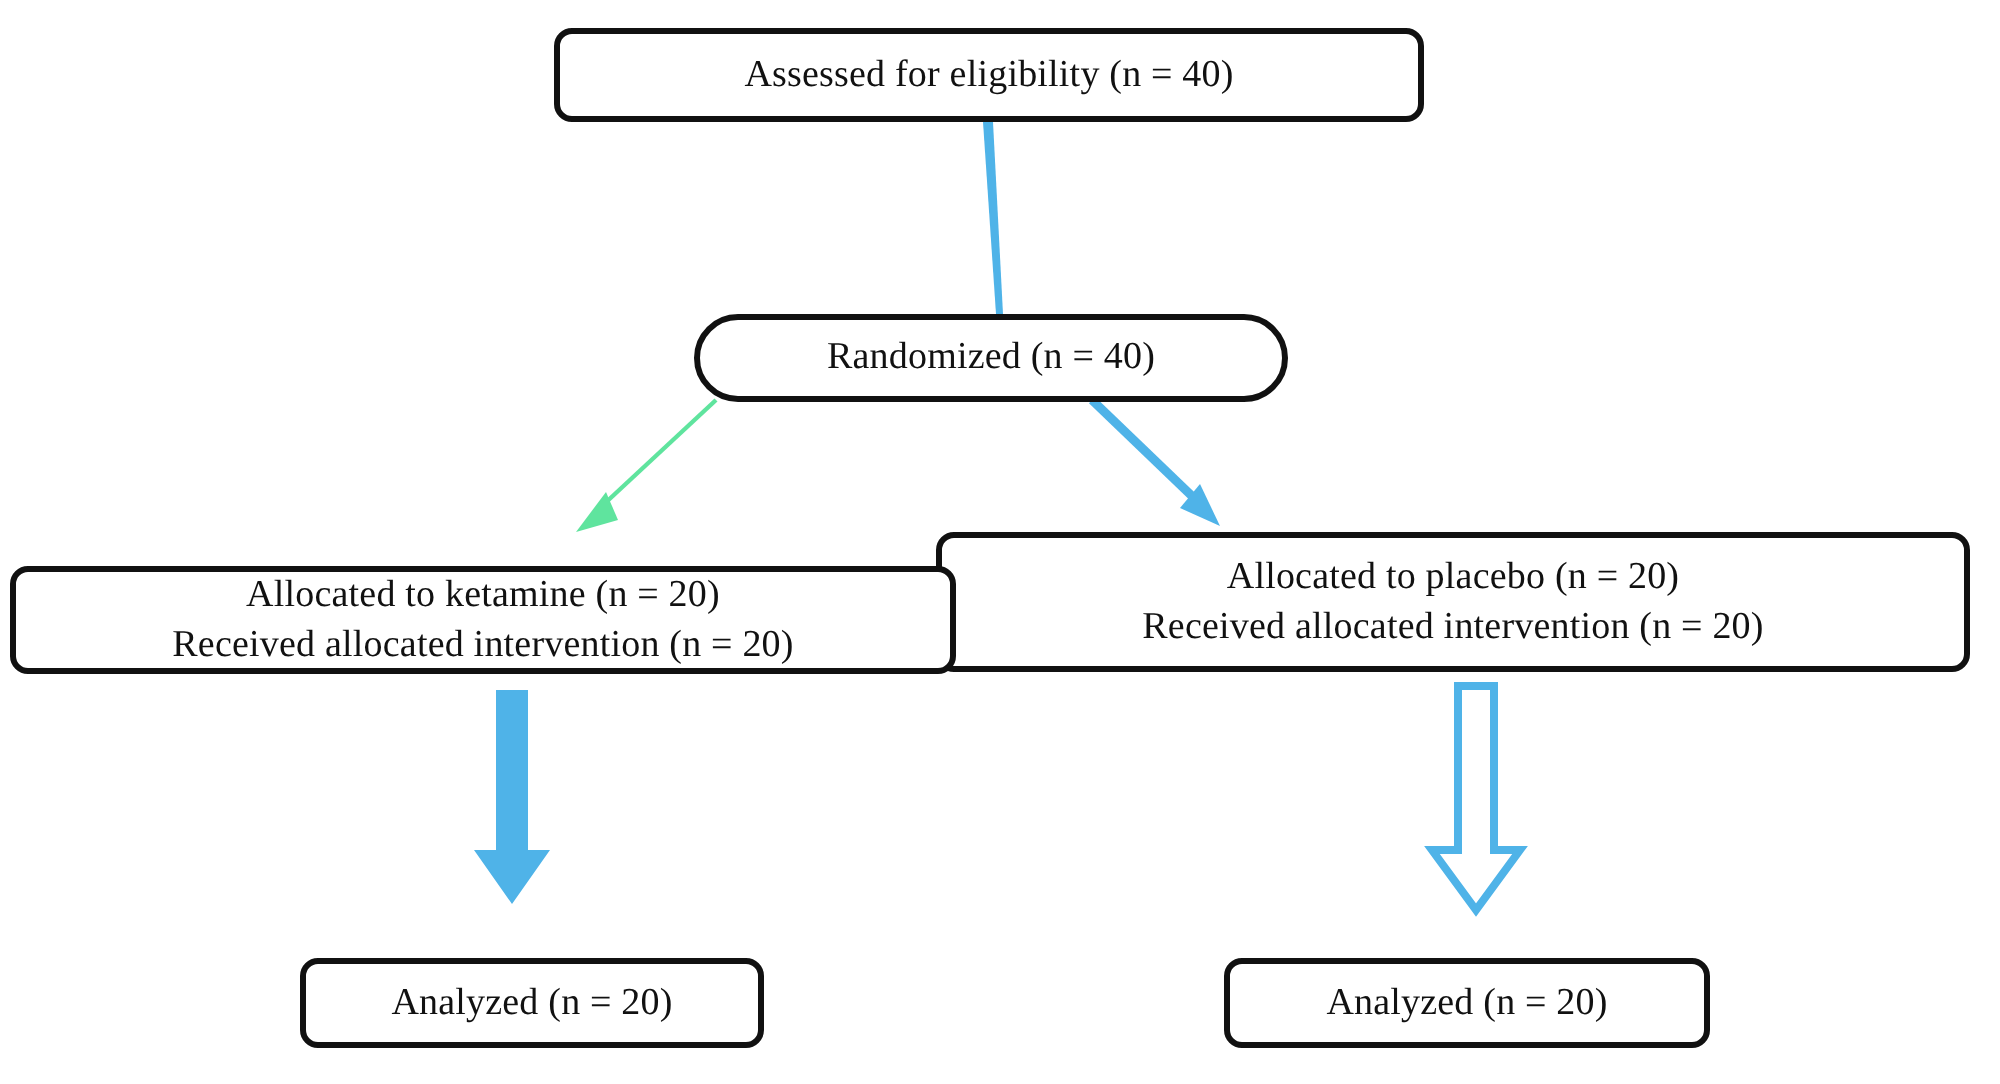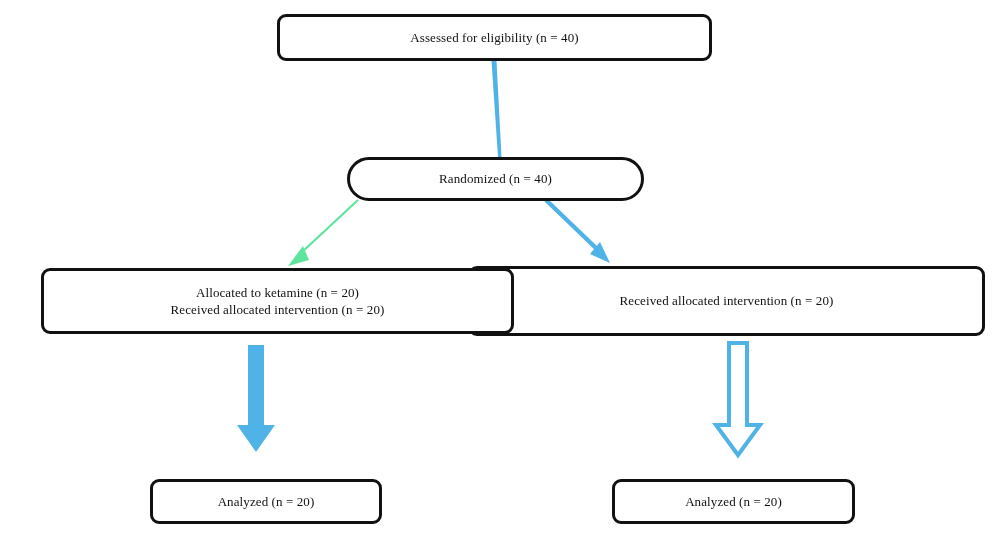--- a/index.html
+++ b/index.html
@@ -22,34 +22,34 @@
     box-sizing: border-box;
     background: #ffffff;
     border: 3px solid #111111;
     border-radius: 9px;
     display: flex;
     flex-direction: column;
     align-items: center;
     justify-content: center;
     text-align: center;
     color: #111111;
-    font-size: 13px;
+    font-size: 19px;
     line-height: 1.34;
     letter-spacing: 0.1px;
     z-index: 3;
   }
   .node .line {
     display: block;
     white-space: nowrap;
   }
 
   
   #node-assessed   { left: 277px; top: 14px;  width: 435px; height: 47px; }
   #node-randomized { left: 347px; top: 157px; width: 297px; height: 44px; border-radius: 22px; }
-  #node-alloc-left { left: 5px;   top: 268px; width: 473px; height: 66px; z-index: 3; margin-left: 36px; }
+  #node-alloc-left { left: 5px;   top: 283px; width: 473px; height: 54px; z-index: 3; }
   #node-alloc-right{ left: 468px; top: 266px; width: 517px; height: 70px; z-index: 2; }
   #node-analyzed-left  { left: 150px; top: 479px; width: 232px; height: 45px; }
   #node-analyzed-right { left: 612px; top: 479px; width: 243px; height: 45px; }
 
   
   #connectors {
     position: absolute;
     left: 0; top: 0;
     width: 1000px;
     height: 542px;
@@ -87,20 +87,21 @@
   <div class="node" id="node-randomized">
     <span class="line">Randomized (n = 40)</span>
   </div>
 
   <div class="node" id="node-alloc-left">
     <span class="line">Allocated to ketamine (n = 20)</span>
     <span class="line">Received allocated intervention (n = 20)</span>
   </div>
 
   <div class="node" id="node-alloc-right">
+    <span class="line">Allocated to placebo (n = 20)</span>
     <span class="line">Received allocated intervention (n = 20)</span>
   </div>
 
   <div class="node" id="node-analyzed-left">
     <span class="line">Analyzed (n = 20)</span>
   </div>
 
   <div class="node" id="node-analyzed-right">
     <span class="line">Analyzed (n = 20)</span>
   </div>

